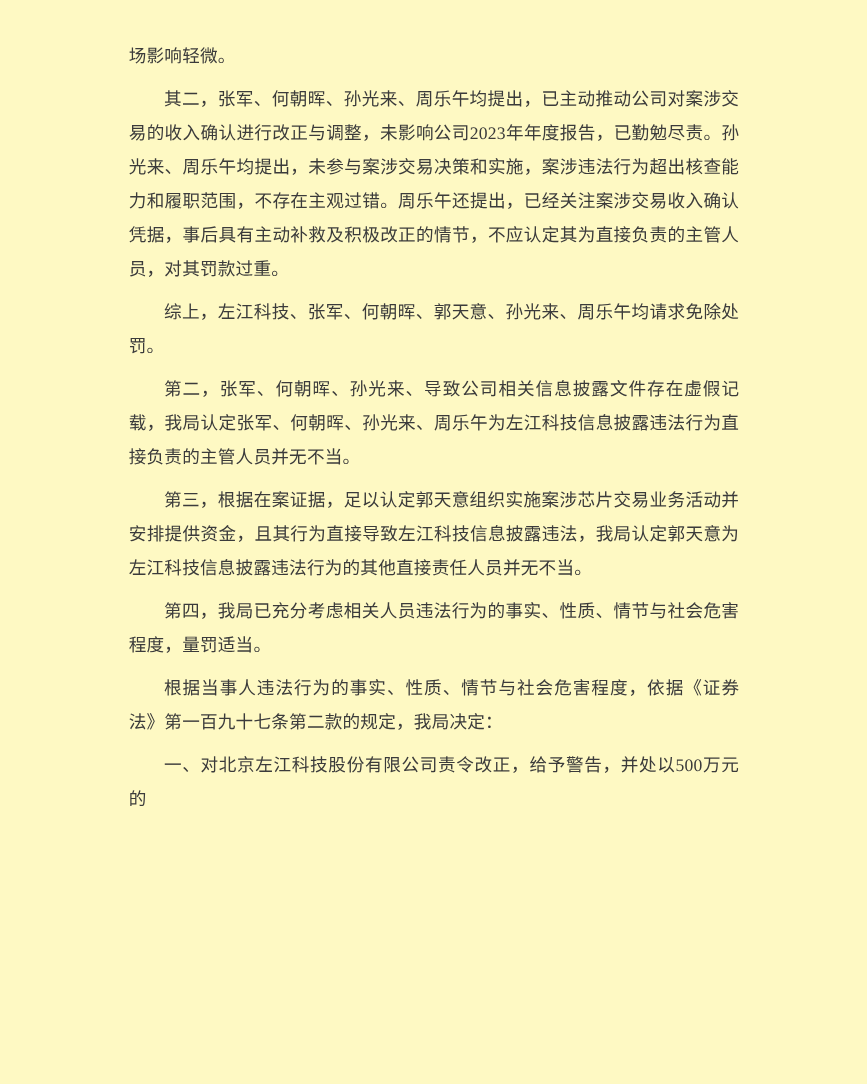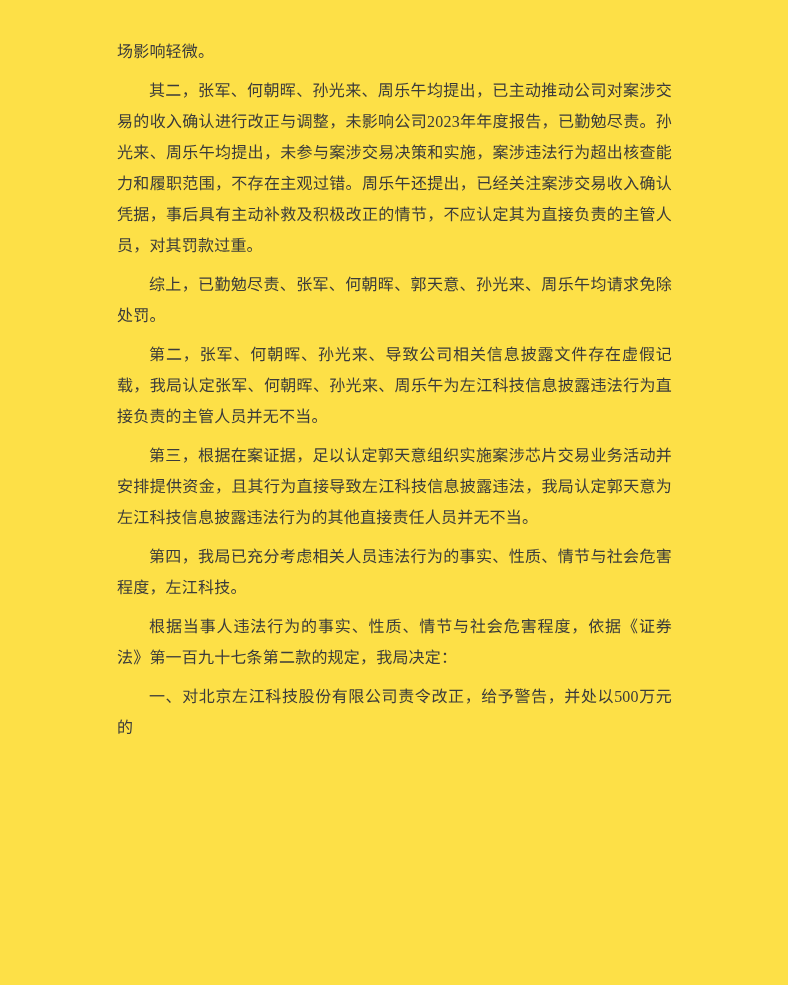--- a/index.html
+++ b/index.html
@@ -10,21 +10,21 @@
   body {
     width: 788px;
     height: 985px;
     overflow: hidden;
   }
   .page {
     box-sizing: border-box;
     width: 788px;
     height: 985px;
     padding: 36px 116px 20px 117px;
-    background: #fde047;
+    background: #fef9c3;
     font-family: "Liberation Serif", "DejaVu Serif", serif;
   }
   .page p {
     margin: 0 0 8px 0;
     font-size: 16px;
     line-height: 31px;
     color: #3b3b3b;
     text-align: justify;
     text-indent: 2em;
     letter-spacing: 0.2px;
@@ -33,19 +33,19 @@
   .page p.no-indent {
     text-indent: 0;
   }
 </style>
 </head>
 <body>
 
 <div class="page">
   <p class="no-indent">场影响轻微。</p>
   <p>其二，张军、何朝晖、孙光来、周乐午均提出，已主动推动公司对案涉交易的收入确认进行改正与调整，未影响公司2023年年度报告，已勤勉尽责。孙光来、周乐午均提出，未参与案涉交易决策和实施，案涉违法行为超出核查能力和履职范围，不存在主观过错。周乐午还提出，已经关注案涉交易收入确认凭据，事后具有主动补救及积极改正的情节，不应认定其为直接负责的主管人员，对其罚款过重。</p>
-  <p>综上，已勤勉尽责、张军、何朝晖、郭天意、孙光来、周乐午均请求免除处罚。</p>
+  <p>综上，左江科技、张军、何朝晖、郭天意、孙光来、周乐午均请求免除处罚。</p>
   <p>第二，张军、何朝晖、孙光来、导致公司相关信息披露文件存在虚假记载，我局认定张军、何朝晖、孙光来、周乐午为左江科技信息披露违法行为直接负责的主管人员并无不当。</p>
   <p>第三，根据在案证据，足以认定郭天意组织实施案涉芯片交易业务活动并安排提供资金，且其行为直接导致左江科技信息披露违法，我局认定郭天意为左江科技信息披露违法行为的其他直接责任人员并无不当。</p>
-  <p>第四，我局已充分考虑相关人员违法行为的事实、性质、情节与社会危害程度，左江科技。</p>
+  <p>第四，我局已充分考虑相关人员违法行为的事实、性质、情节与社会危害程度，量罚适当。</p>
   <p>根据当事人违法行为的事实、性质、情节与社会危害程度，依据《证券法》第一百九十七条第二款的规定，我局决定：</p>
   <p>一、对北京左江科技股份有限公司责令改正，给予警告，并处以500万元的</p>
 </div>
 
 </body></html>

